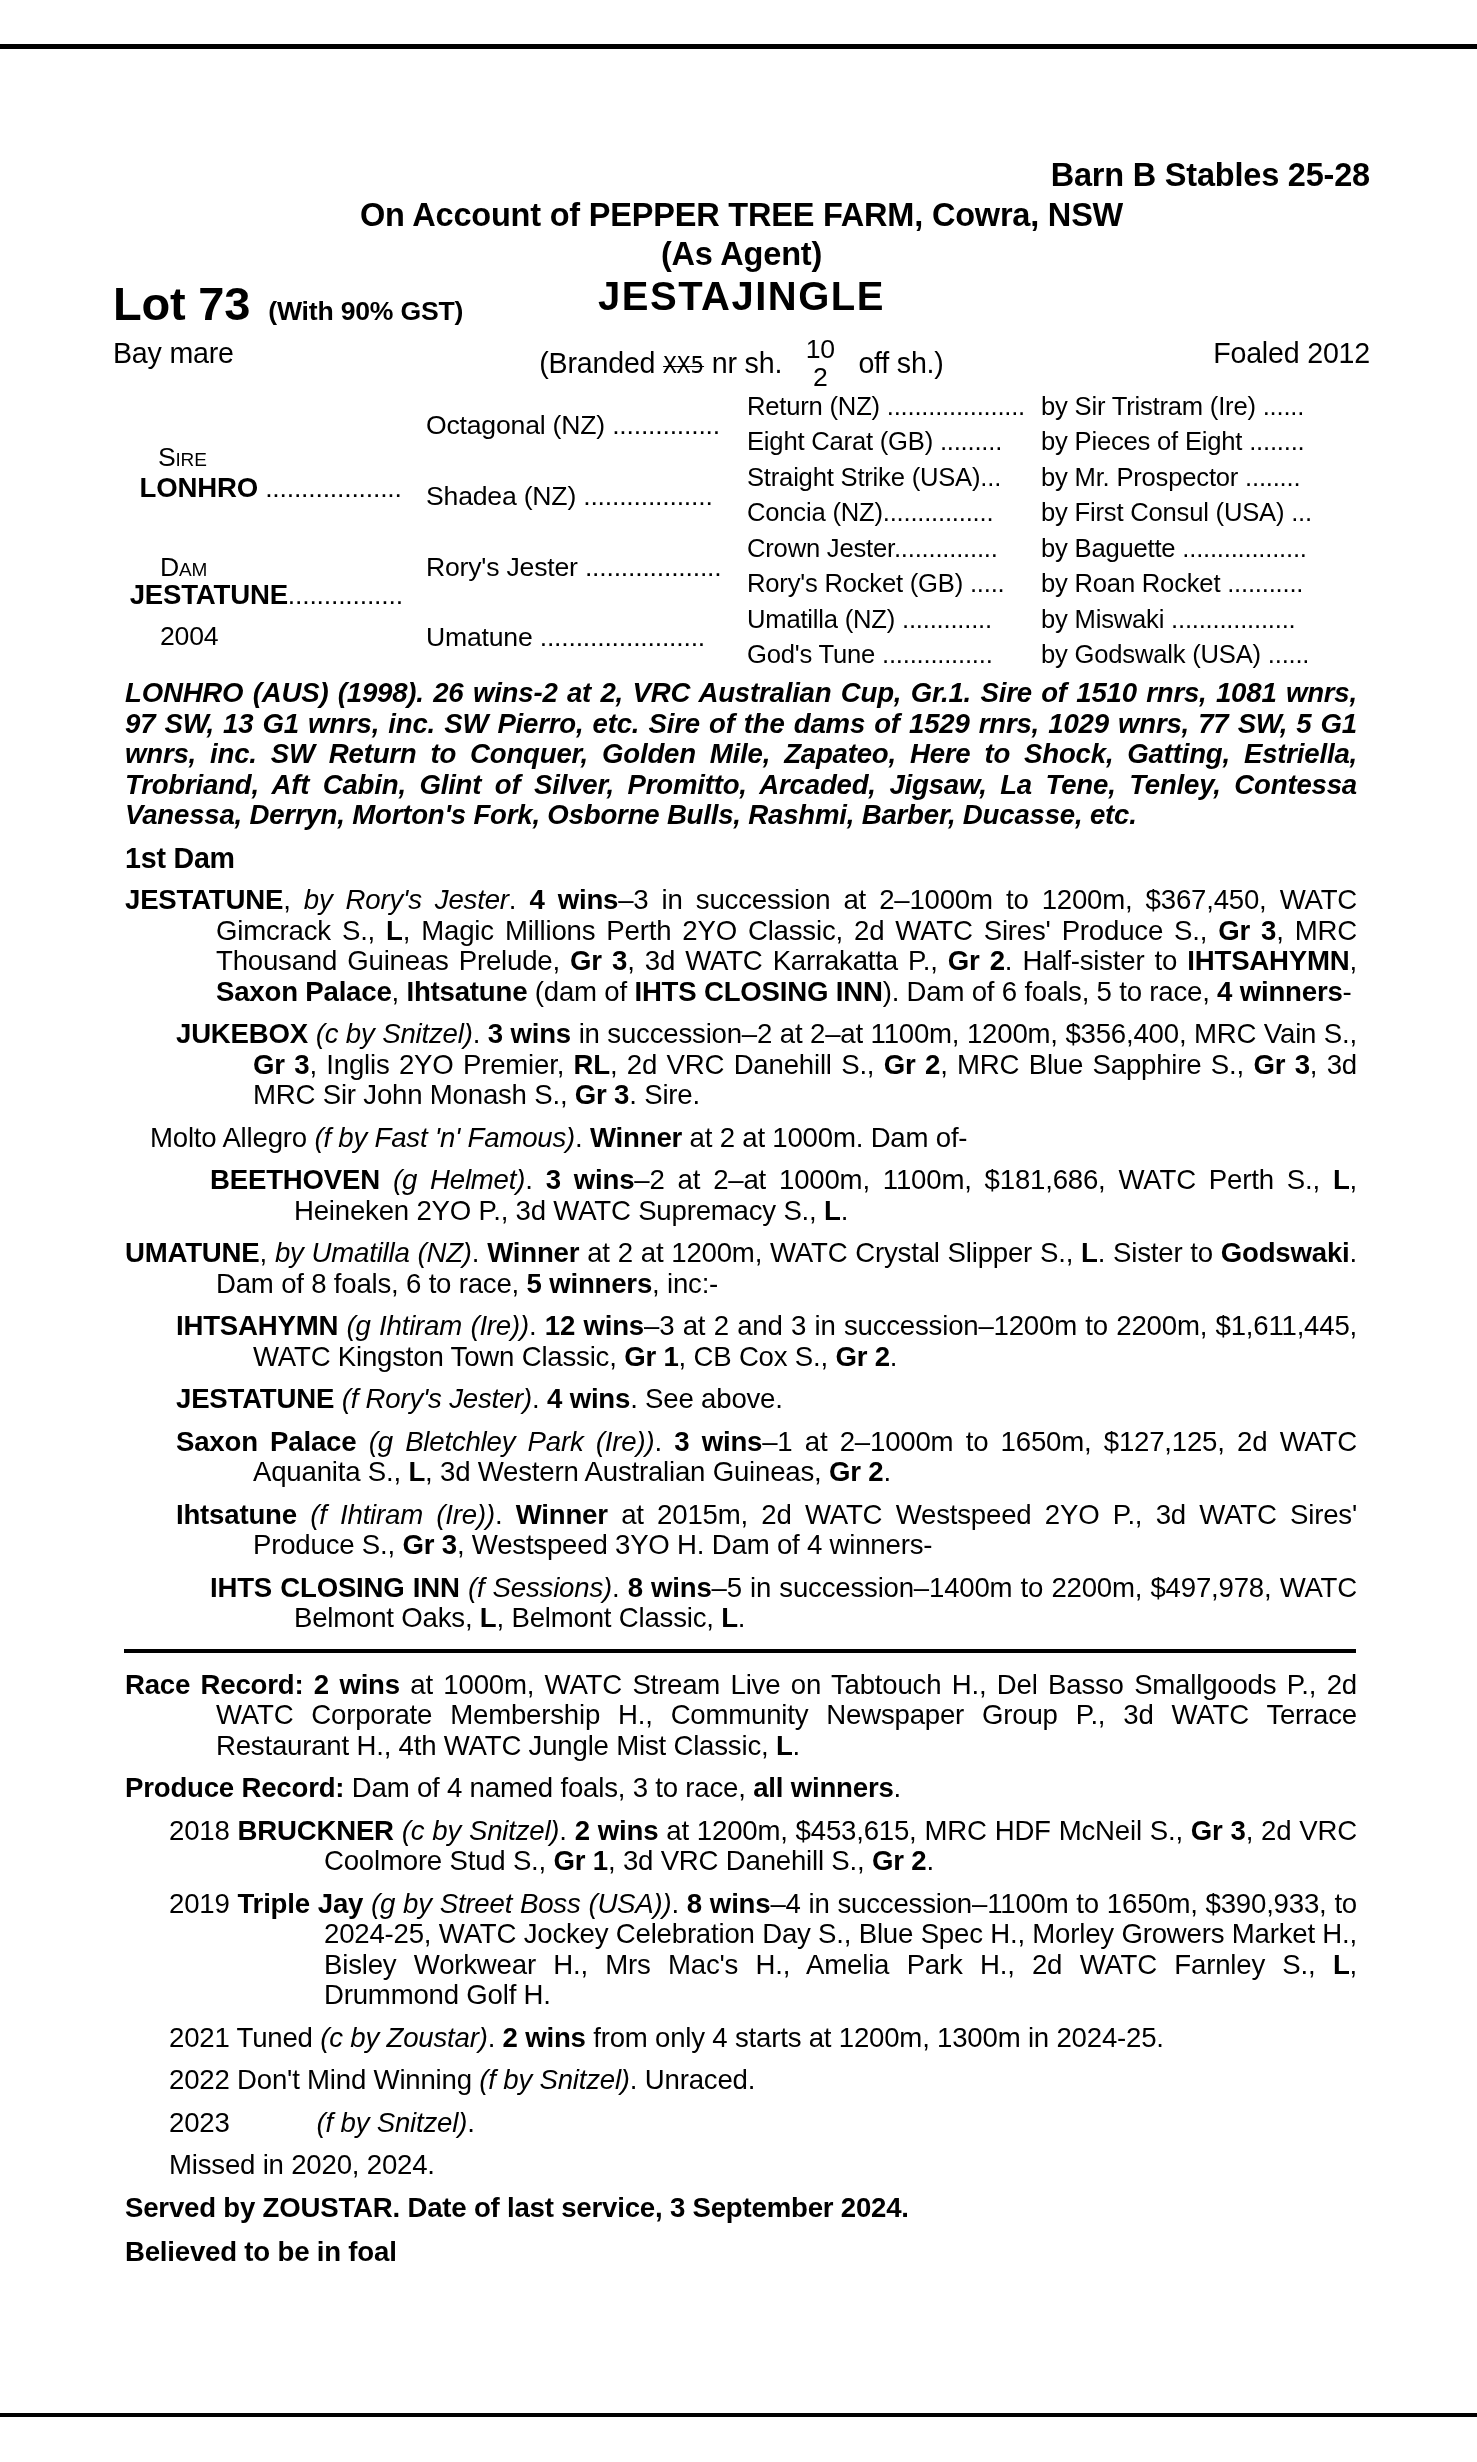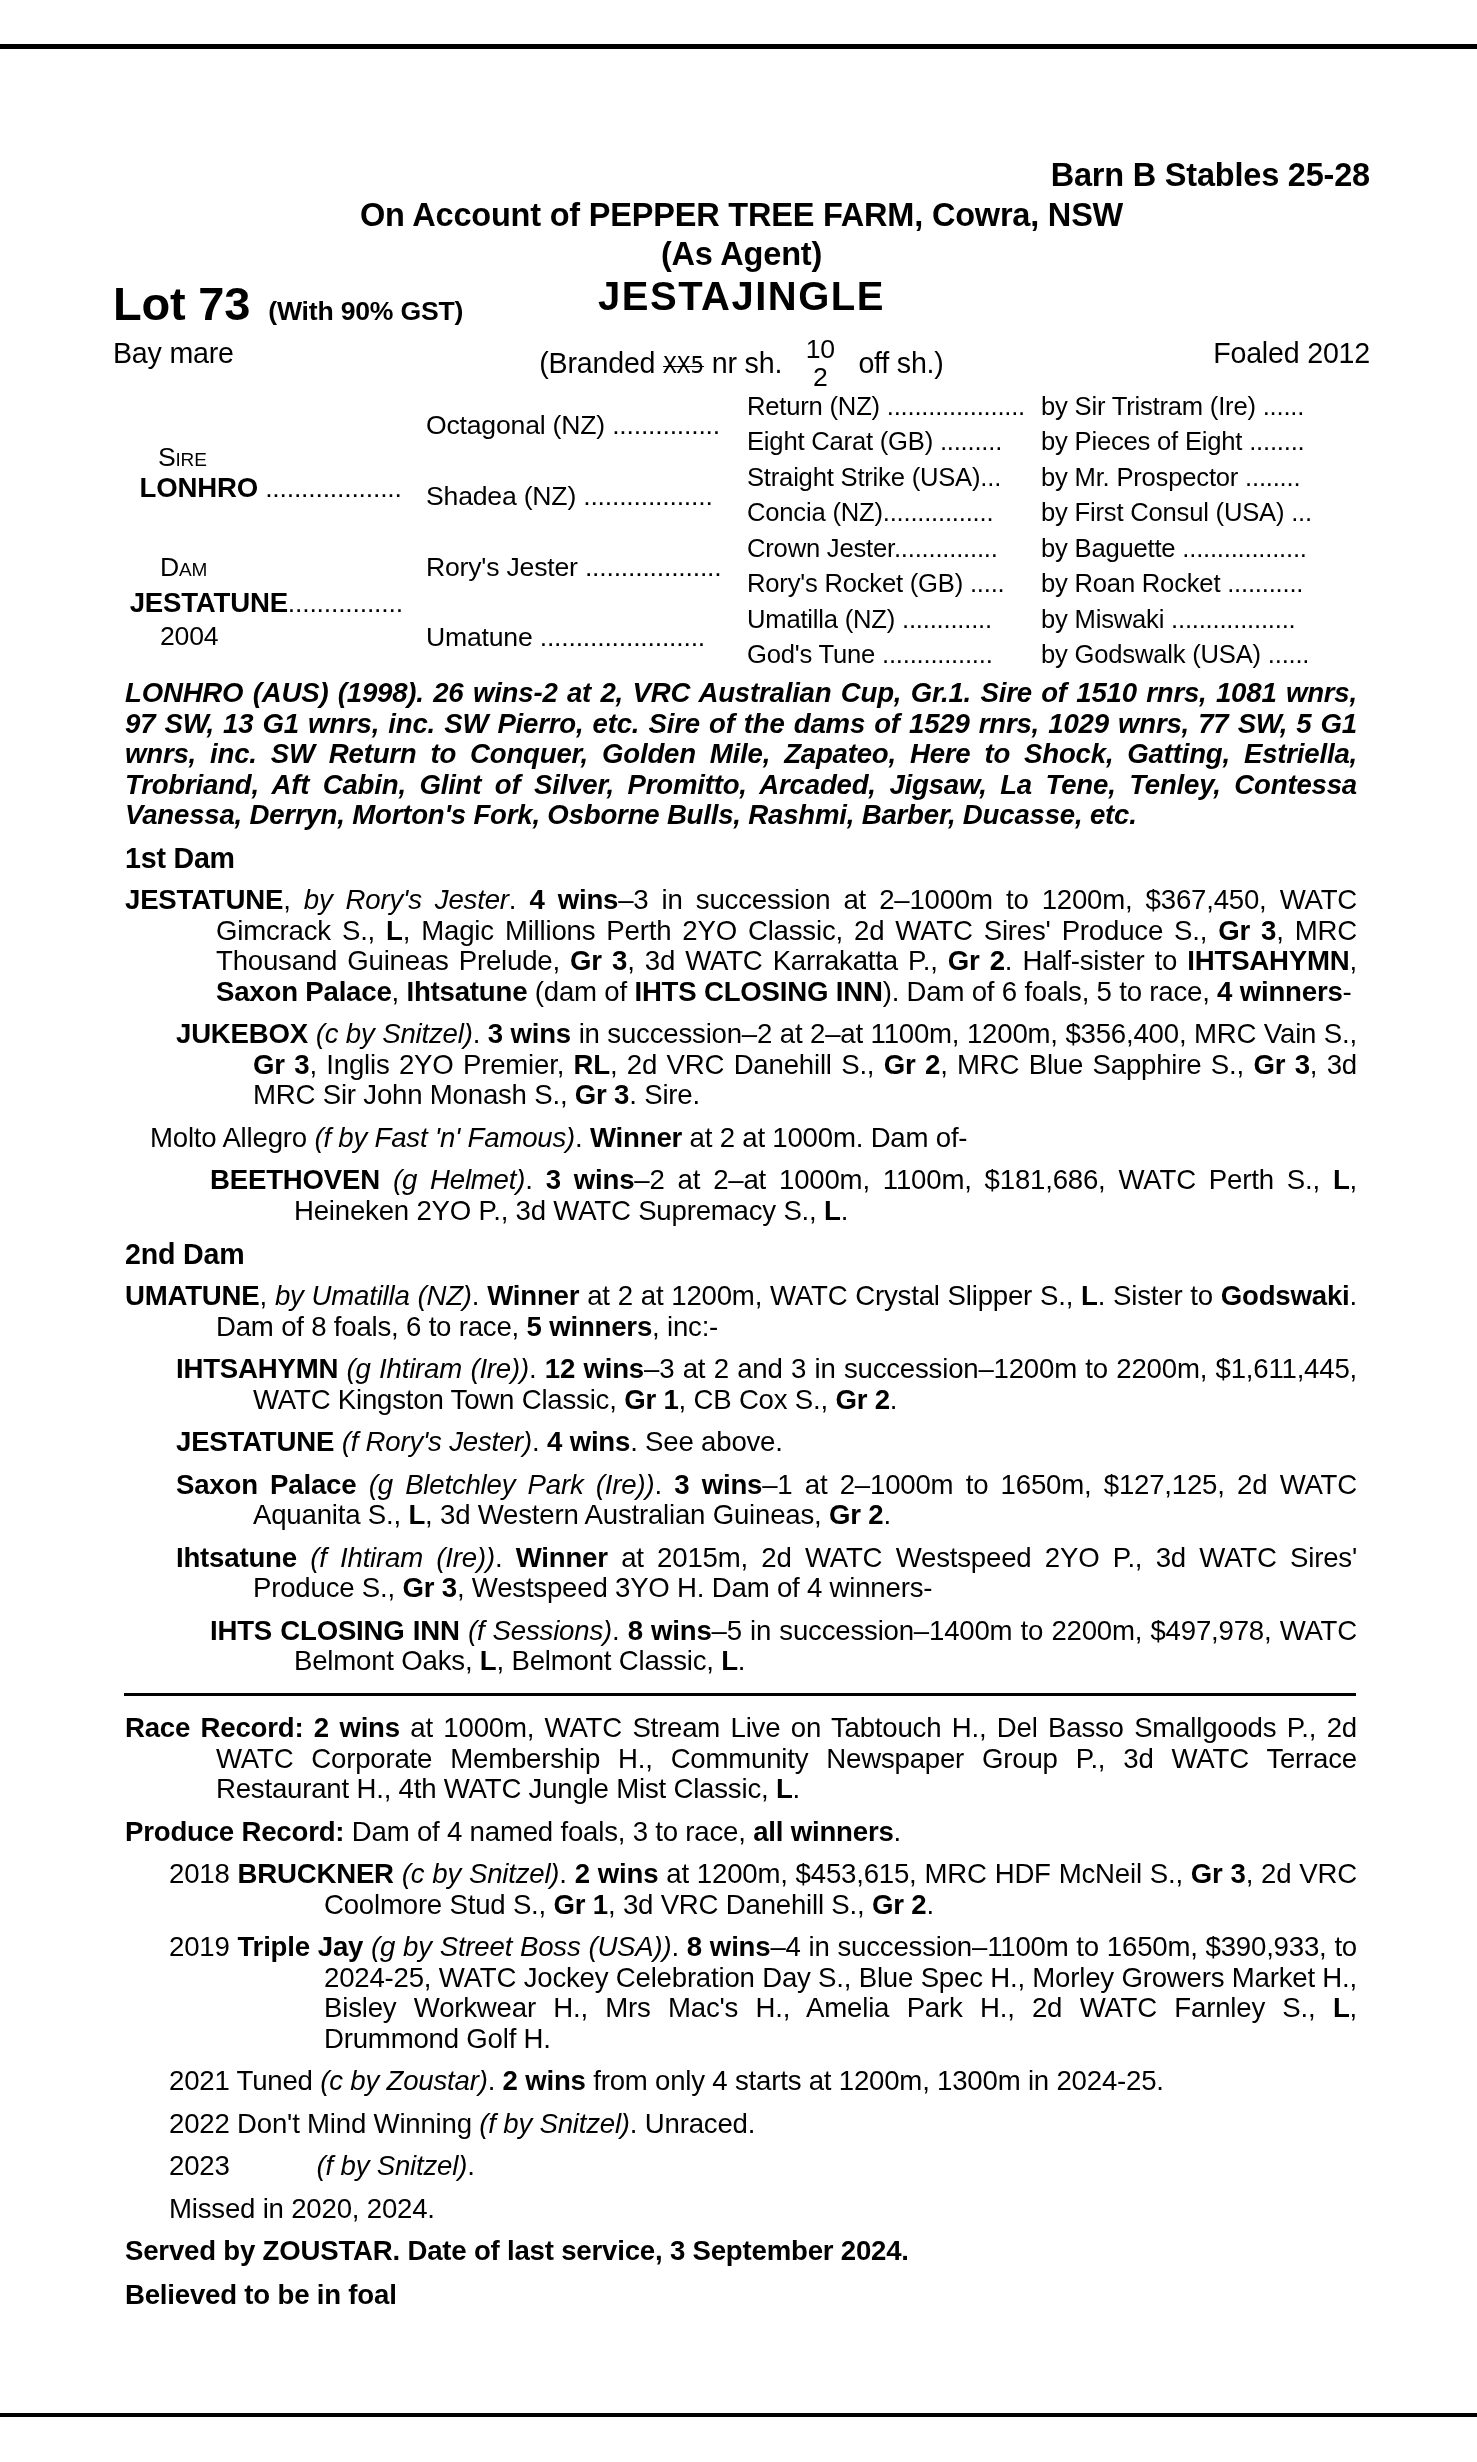--- a/index.html
+++ b/index.html
@@ -89,21 +89,21 @@
       </span>
       <span>off sh.)</span>
     </div>
     <div class="by-right">Foaled 2012</div>
   </div>
 
   <div class="ped">
     <div class="cell sc" style="left:45px;top:55px;">Sire</div>
     <div class="cell" style="left:26.6px;top:85px;width:286px;"><span class="p1name">LONHRO</span><span> ...................</span></div>
     <div class="cell sc" style="left:47px;top:165px;">Dam</div>
-    <div class="cell" style="left:16.7px;top:200px;width:296px;"><span class="p1name">JESTATUNE</span><span>................</span></div>
+    <div class="cell" style="left:16.7px;top:192px;width:296px;"><span class="p1name">JESTATUNE</span><span>................</span></div>
     <div class="cell" style="left:47px;top:234px;">2004</div>
 
     <div class="cell parent" style="top:22.7px;">Octagonal (NZ) ...............</div>
     <div class="cell parent" style="top:94px;">Shadea (NZ) ..................</div>
     <div class="cell parent" style="top:165px;">Rory's Jester ...................</div>
     <div class="cell parent" style="top:235px;">Umatune .......................</div>
 
     <div class="cell gpn" style="top:4.9px;">Return (NZ) ....................</div>
     <div class="cell gpb" style="top:4.9px;">by Sir Tristram (Ire) ......</div>
     <div class="cell gpn" style="top:40px;">Eight Carat (GB) .........</div>
@@ -124,21 +124,20 @@
 
   <div class="bodytxt">
     <p class="sirepara"><span style="font-weight: bold; font-style: italic;">LONHRO (AUS) (1998). 26 wins-2 at 2, VRC Australian Cup, Gr.1. Sire of 1510 rnrs, 1081 wnrs, 97 SW, 13 G1 wnrs, inc. SW Pierro, etc. Sire of the dams of 1529 rnrs, 1029 wnrs, 77 SW, 5 G1 wnrs, inc. SW Return to Conquer, Golden Mile, Zapateo, Here to Shock, Gatting, Estriella, Trobriand, Aft Cabin, Glint of Silver, Promitto, Arcaded, Jigsaw, La Tene, Tenley, Contessa Vanessa, Derryn, Morton's Fork, Osborne Bulls, Rashmi, Barber, Ducasse, etc.</span></p>
 
     <p class="sec-head mt1">1st Dam</p>
     <p class="p-dam"><span style="font-weight: bold;">JESTATUNE</span><span>, </span><span style="font-style: italic;">by Rory's Jester</span><span>. </span><span style="font-weight: bold;">4 wins</span><span>–3 in succession at 2–1000m to 1200m, $367,450, WATC Gimcrack S., </span><span style="font-weight: bold;">L</span><span>, Magic Millions Perth 2YO Classic, 2d WATC Sires' Produce S., </span><span style="font-weight: bold;">Gr 3</span><span>, MRC Thousand Guineas Prelude, </span><span style="font-weight: bold;">Gr 3</span><span>, 3d WATC Karrakatta P., </span><span style="font-weight: bold;">Gr 2</span><span>. Half-sister to </span><span style="font-weight: bold;">IHTSAHYMN</span><span>, </span><span style="font-weight: bold;">Saxon Palace</span><span>, </span><span style="font-weight: bold;">Ihtsatune</span><span> (dam of </span><span style="font-weight: bold;">IHTS CLOSING INN</span><span>). Dam of 6 foals, 5 to race, </span><span style="font-weight: bold;">4 winners</span><span>-</span></p>
     <p class="p-prog"><span style="font-weight: bold;">JUKEBOX</span><span> </span><span style="font-style: italic;">(c by Snitzel)</span><span>. </span><span style="font-weight: bold;">3 wins</span><span> in succession–2 at 2–at 1100m, 1200m, $356,400, MRC Vain S., </span><span style="font-weight: bold;">Gr 3</span><span>, Inglis 2YO Premier, </span><span style="font-weight: bold;">RL</span><span>, 2d VRC Danehill S., </span><span style="font-weight: bold;">Gr 2</span><span>, MRC Blue Sapphire S., </span><span style="font-weight: bold;">Gr 3</span><span>, 3d MRC Sir John Monash S., </span><span style="font-weight: bold;">Gr 3</span><span>. Sire.</span></p>
     <p class="p-molto"><span>Molto Allegro </span><span style="font-style: italic;">(f by Fast 'n' Famous)</span><span>. </span><span style="font-weight: bold;">Winner</span><span> at 2 at 1000m. Dam of-</span></p>
     <p class="p-prog2"><span style="font-weight: bold;">BEETHOVEN</span><span> </span><span style="font-style: italic;">(g Helmet)</span><span>. </span><span style="font-weight: bold;">3 wins</span><span>–2 at 2–at 1000m, 1100m, $181,686, WATC Perth S., </span><span style="font-weight: bold;">L</span><span>, Heineken 2YO P., 3d WATC Supremacy S., </span><span style="font-weight: bold;">L</span><span>.</span></p>
 
-    <p class="sec-head mt2">2nd Dam</p>
     <p class="p-dam"><span style="font-weight: bold;">UMATUNE</span><span>, </span><span style="font-style: italic;">by Umatilla (NZ)</span><span>. </span><span style="font-weight: bold;">Winner</span><span> at 2 at 1200m, WATC Crystal Slipper S., </span><span style="font-weight: bold;">L</span><span>. Sister to </span><span style="font-weight: bold;">Godswaki</span><span>. Dam of 8 foals, 6 to race, </span><span style="font-weight: bold;">5 winners</span><span>, inc:-</span></p>
     <p class="p-prog"><span style="font-weight: bold;">IHTSAHYMN</span><span> </span><span style="font-style: italic;">(g Ihtiram (Ire))</span><span>. </span><span style="font-weight: bold;">12 wins</span><span>–3 at 2 and 3 in succession–1200m to 2200m, $1,611,445, WATC Kingston Town Classic, </span><span style="font-weight: bold;">Gr 1</span><span>, CB Cox S., </span><span style="font-weight: bold;">Gr 2</span><span>.</span></p>
     <p class="p-prog"><span style="font-weight: bold;">JESTATUNE</span><span> </span><span style="font-style: italic;">(f Rory's Jester)</span><span>. </span><span style="font-weight: bold;">4 wins</span><span>. See above.</span></p>
     <p class="p-prog"><span style="font-weight: bold;">Saxon Palace</span><span> </span><span style="font-style: italic;">(g Bletchley Park (Ire))</span><span>. </span><span style="font-weight: bold;">3 wins</span><span>–1 at 2–1000m to 1650m, $127,125, 2d WATC Aquanita S., </span><span style="font-weight: bold;">L</span><span>, 3d Western Australian Guineas, </span><span style="font-weight: bold;">Gr 2</span><span>.</span></p>
     <p class="p-prog"><span style="font-weight: bold;">Ihtsatune</span><span> </span><span style="font-style: italic;">(f Ihtiram (Ire))</span><span>. </span><span style="font-weight: bold;">Winner</span><span> at 2015m, 2d WATC Westspeed 2YO P., 3d WATC Sires' Produce S., </span><span style="font-weight: bold;">Gr 3</span><span>, Westspeed 3YO H. Dam of 4 winners-</span></p>
     <p class="p-prog2"><span style="font-weight: bold;">IHTS CLOSING INN</span><span> </span><span style="font-style: italic;">(f Sessions)</span><span>. </span><span style="font-weight: bold;">8 wins</span><span>–5 in succession–1400m to 2200m, $497,978, WATC Belmont Oaks, </span><span style="font-weight: bold;">L</span><span>, Belmont Classic, </span><span style="font-weight: bold;">L</span><span>.</span></p>
 
     <div class="sep-rule"></div>
 
     <p class="p-dam"><span style="font-weight: bold;">Race Record: 2 wins</span><span> at 1000m, WATC Stream Live on Tabtouch H., Del Basso Smallgoods P., 2d WATC Corporate Membership H., Community Newspaper Group P., 3d WATC Terrace Restaurant H., 4th WATC Jungle Mist Classic, </span><span style="font-weight: bold;">L</span><span>.</span></p>

